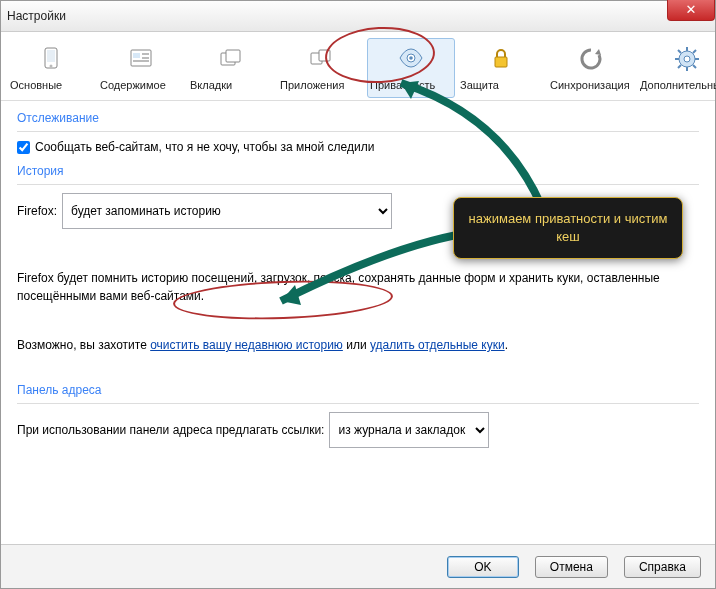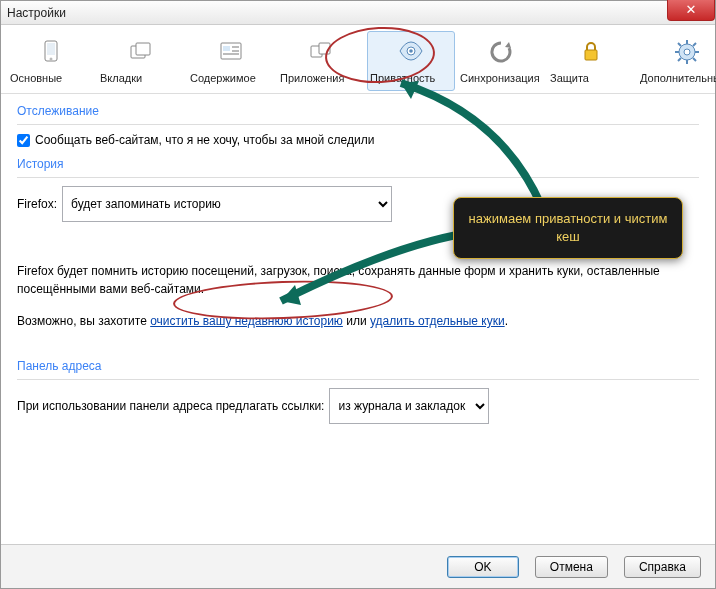--- a/index.html
+++ b/index.html
@@ -12,26 +12,26 @@
   overflow: hidden;
 }
 .window {
   width: 716px;
   height: 589px;
   background: #fff;
   border: 1px solid #999;
   position: relative;
 }
 .titlebar {
-  height: 24px;
+  height: 16px;
   background: linear-gradient(#fdfdfd, #e9e9e9);
   border-bottom: 1px solid #ccc;
   display: flex;
   align-items: center;
-  padding: 0 6px;
+  padding: 15px 6px;
   position: relative;
   text-align: center;
 }
 .titlebar-title { font-size: 12px; color: #222; }
 .close-btn {
   position: absolute;
   right: 0; top: -2px;
   width: 48px; height: 22px;
   background: linear-gradient(#e56a6a, #c62828);
   border: 1px solid #a22;
@@ -159,74 +159,74 @@
             <rect x="8" y="3" width="12" height="20" rx="2" fill="#fff" stroke="#888"></rect>
             <rect x="10" y="5" width="8" height="12" fill="#e6eef5"></rect>
             <circle cx="14" cy="21" r="1.5" fill="#bbb"></circle>
           </svg>
       </div>
       <div class="lbl">Основные</div>
     </div>
     <div class="tool-item">
       <div class="ico">
         <svg width="28" height="28" viewBox="0 0 28 28">
-            <rect x="4" y="8" width="14" height="12" rx="1" fill="#fff" stroke="#888"></rect>
-            <rect x="9" y="5" width="14" height="12" rx="1" fill="#fff" stroke="#888"></rect>
-          </svg>
-      </div>
-      <div class="lbl">Вкладки</div>
-    </div>
-    <div class="tool-item">
-      <div class="ico">
-        <svg width="28" height="28" viewBox="0 0 28 28">
             <rect x="4" y="5" width="20" height="16" rx="1" fill="#fff" stroke="#888"></rect>
             <rect x="6" y="8" width="7" height="5" fill="#d7e8f7"></rect>
             <rect x="15" y="8" width="7" height="2" fill="#bbb"></rect>
             <rect x="15" y="12" width="7" height="2" fill="#bbb"></rect>
             <rect x="6" y="15" width="16" height="2" fill="#bbb"></rect>
           </svg>
       </div>
       <div class="lbl">Содержимое</div>
     </div>
     <div class="tool-item">
       <div class="ico">
         <svg width="28" height="28" viewBox="0 0 28 28">
+            <rect x="4" y="8" width="14" height="12" rx="1" fill="#fff" stroke="#888"></rect>
+            <rect x="9" y="5" width="14" height="12" rx="1" fill="#fff" stroke="#888"></rect>
+          </svg>
+      </div>
+      <div class="lbl">Вкладки</div>
+    </div>
+    <div class="tool-item">
+      <div class="ico">
+        <svg width="28" height="28" viewBox="0 0 28 28">
             <rect x="4" y="8" width="11" height="11" rx="1" fill="#fff" stroke="#888"></rect>
             <rect x="12" y="5" width="11" height="11" rx="1" fill="#fff" stroke="#888"></rect>
           </svg>
       </div>
       <div class="lbl">Приложения</div>
     </div>
     <div class="tool-item selected">
       <div class="ico">
         <svg width="30" height="28" viewBox="0 0 30 28">
             <path d="M4 13 q5 -9 11 -9 q6 0 11 9 q-5 9 -11 9 q-6 0 -11 -9" fill="#d7e8f7" stroke="#5a8aba"></path>
             <circle cx="15" cy="13" r="4" fill="#fff" stroke="#5a8aba"></circle>
             <circle cx="15" cy="13" r="1.8" fill="#5a8aba"></circle>
           </svg>
       </div>
       <div class="lbl">Приватность</div>
     </div>
     <div class="tool-item">
       <div class="ico">
         <svg width="28" height="28" viewBox="0 0 28 28">
+            <rect x="8" y="12" width="12" height="10" rx="1" fill="#f4c430" stroke="#b8860b"></rect>
+            <path d="M10 12 v-3 a4 4 0 0 1 8 0 v3" fill="none" stroke="#b8860b" stroke-width="2"></path>
+          </svg>
+      </div>
+      <div class="lbl">Защита</div>
+    </div>
+    <div class="tool-item">
+      <div class="ico">
+        <svg width="28" height="28" viewBox="0 0 28 28">
             <path d="M14 5 a9 9 0 1 0 8 5" fill="none" stroke="#888" stroke-width="3"></path>
             <path d="M22 4 l2 6 l-6 -1 z" fill="#888"></path>
           </svg>
       </div>
       <div class="lbl">Синхронизация</div>
-    </div>
-    <div class="tool-item">
-      <div class="ico">
-        <svg width="28" height="28" viewBox="0 0 28 28">
-            <rect x="8" y="12" width="12" height="10" rx="1" fill="#f4c430" stroke="#b8860b"></rect>
-            <path d="M10 12 v-3 a4 4 0 0 1 8 0 v3" fill="none" stroke="#b8860b" stroke-width="2"></path>
-          </svg>
-      </div>
-      <div class="lbl">Защита</div>
     </div>
     <div class="tool-item wide">
       <div class="ico">
         <svg width="28" height="28" viewBox="0 0 28 28">
             <circle cx="14" cy="14" r="8" fill="#cfe3f5" stroke="#5a8aba"></circle>
             <circle cx="14" cy="14" r="3" fill="#fff" stroke="#5a8aba"></circle>
             <g stroke="#5a8aba" stroke-width="2">
               <line x1="14" y1="2" x2="14" y2="6"></line>
               <line x1="14" y1="22" x2="14" y2="26"></line>
               <line x1="2" y1="14" x2="6" y2="14"></line>
@@ -257,21 +257,21 @@
       <div class="section-title">История</div>
       <hr class="hr-line">
       <div class="row">
         <span>Firefox:</span>
         <select class="history-select">
           <option>будет запоминать историю</option>
         </select>
       </div>
       <div class="desc-block">
         <p>Firefox будет помнить историю посещений, загрузок, поиска, сохранять данные форм и хранить куки, оставленные посещёнными вами веб-сайтами.</p>
-        <p style="margin-top:14px">
+        <p style="margin-top:31px">
           <span>Возможно, вы захотите </span><a class="link">очистить вашу недавнюю историю</a><span> или </span><a class="link">удалить отдельные куки</a><span>.</span>
         </p>
       </div>
     </div>
 
     <div style="margin-top:29px">
       <div class="section-title">Панель адреса</div>
       <hr class="hr-line">
       <div class="row">
         <span>При использовании панели адреса предлагать ссылки:</span>

